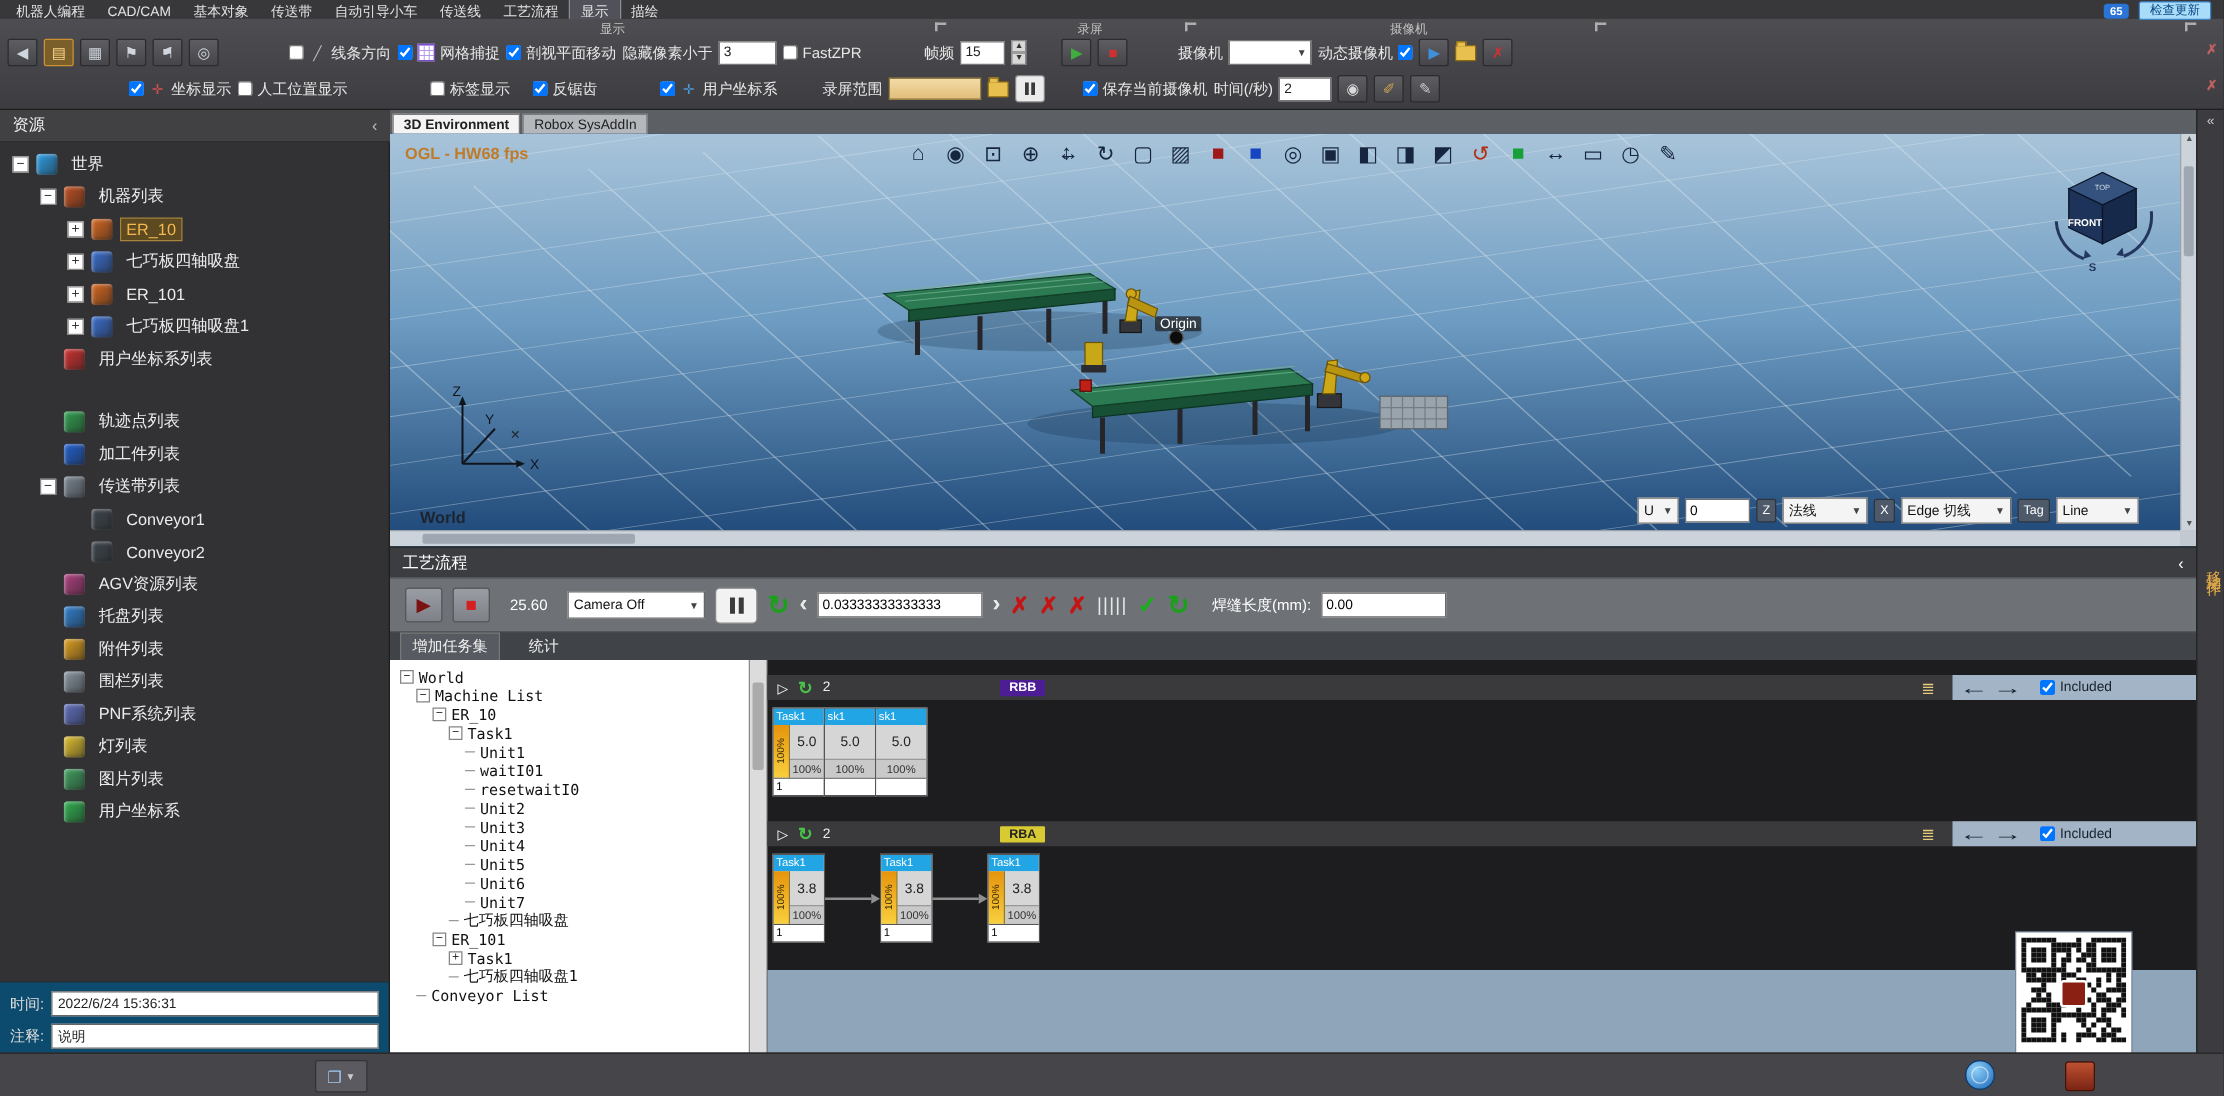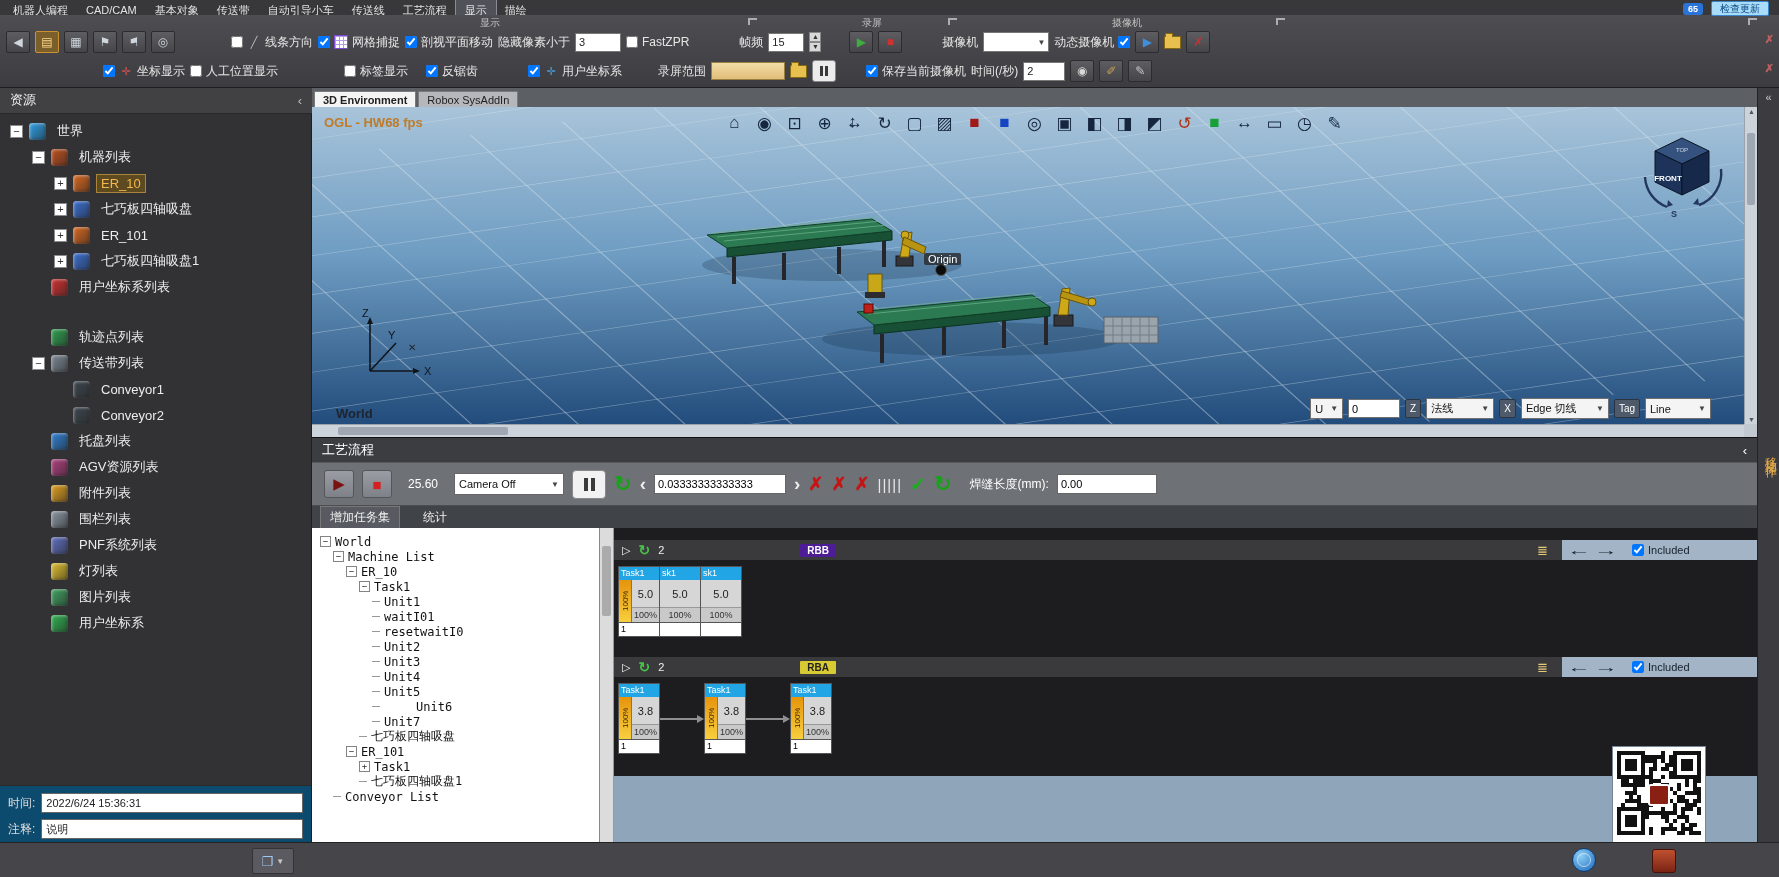--- a/index.html
+++ b/index.html
@@ -326,43 +326,48 @@
         <span class="exp-spacer"></span>
         <span class="ticon" style="background: linear-gradient(135deg, rgb(208, 48, 48), rgb(34, 34, 34) 160%) rgb(208, 48, 48);"></span>
         <span class="s-label">用户坐标系列表</span>
       </div>
       <div class="s-item" style="padding-left: 32px; margin-top: 24px;">
         <span class="exp-spacer"></span>
         <span class="ticon" style="background: linear-gradient(135deg, rgb(48, 160, 80), rgb(34, 34, 34) 160%) rgb(48, 160, 80);"></span>
         <span class="s-label">轨迹点列表</span>
       </div>
       <div class="s-item" style="padding-left: 32px;">
+        <span class="exp-spacer"></span>
+        <span class="ticon" style="background: linear-gradient(135deg, rgb(32, 96, 208), rgb(34, 34, 34) 160%) rgb(32, 96, 208);"></span>
+        <span class="s-label">加工件列表</span>
+      </div>
+      <div class="s-item" style="padding-left: 32px;">
         <span class="exp">−</span>
         <span class="ticon" style="background: linear-gradient(135deg, rgb(125, 136, 148), rgb(34, 34, 34) 160%) rgb(125, 136, 148);"></span>
         <span class="s-label">传送带列表</span>
       </div>
       <div class="s-item" style="padding-left: 54px;">
         <span class="exp-spacer"></span>
         <span class="ticon" style="background: linear-gradient(135deg, rgb(61, 70, 78), rgb(34, 34, 34) 160%) rgb(61, 70, 78);"></span>
         <span class="s-label">Conveyor1</span>
       </div>
       <div class="s-item" style="padding-left: 54px;">
         <span class="exp-spacer"></span>
         <span class="ticon" style="background: linear-gradient(135deg, rgb(61, 70, 78), rgb(34, 34, 34) 160%) rgb(61, 70, 78);"></span>
         <span class="s-label">Conveyor2</span>
       </div>
       <div class="s-item" style="padding-left: 32px;">
         <span class="exp-spacer"></span>
+        <span class="ticon" style="background: linear-gradient(135deg, rgb(176, 64, 128), rgb(34, 34, 34) 160%) rgb(176, 64, 128);"></span>
+        <span class="s-label">AGV资源列表</span>
+      </div>
+      <div class="s-item" style="padding-left: 32px;">
+        <span class="exp-spacer"></span>
         <span class="ticon" style="background: linear-gradient(135deg, rgb(48, 128, 208), rgb(34, 34, 34) 160%) rgb(48, 128, 208);"></span>
         <span class="s-label">托盘列表</span>
-      </div>
-      <div class="s-item" style="padding-left: 32px;">
-        <span class="exp-spacer"></span>
-        <span class="ticon" style="background: linear-gradient(135deg, rgb(176, 64, 128), rgb(34, 34, 34) 160%) rgb(176, 64, 128);"></span>
-        <span class="s-label">AGV资源列表</span>
       </div>
       <div class="s-item" style="padding-left: 32px;">
         <span class="exp-spacer"></span>
         <span class="ticon" style="background: linear-gradient(135deg, rgb(224, 160, 32), rgb(34, 34, 34) 160%) rgb(224, 160, 32);"></span>
         <span class="s-label">附件列表</span>
       </div>
       <div class="s-item" style="padding-left: 32px;">
         <span class="exp-spacer"></span>
         <span class="ticon" style="background: linear-gradient(135deg, rgb(138, 150, 162), rgb(34, 34, 34) 160%) rgb(138, 150, 162);"></span>
         <span class="s-label">围栏列表</span>
@@ -633,21 +638,21 @@
             <div class="ptree-line" style="padding-left: 17px;"><span class="pexp">−</span><span>Machine List</span></div>
             <div class="ptree-line" style="padding-left: 30px;"><span class="pexp">−</span><span>ER_10</span></div>
             <div class="ptree-line" style="padding-left: 43px;"><span class="pexp">−</span><span>Task1</span></div>
             <div class="ptree-line" style="padding-left: 56px;"><span class="pdash"></span><span>Unit1</span></div>
             <div class="ptree-line" style="padding-left: 56px;"><span class="pdash"></span><span>waitI01</span></div>
             <div class="ptree-line" style="padding-left: 56px;"><span class="pdash"></span><span>resetwaitI0</span></div>
             <div class="ptree-line" style="padding-left: 56px;"><span class="pdash"></span><span>Unit2</span></div>
             <div class="ptree-line" style="padding-left: 56px;"><span class="pdash"></span><span>Unit3</span></div>
             <div class="ptree-line" style="padding-left: 56px;"><span class="pdash"></span><span>Unit4</span></div>
             <div class="ptree-line" style="padding-left: 56px;"><span class="pdash"></span><span>Unit5</span></div>
-            <div class="ptree-line" style="padding-left: 56px; gap: 32px;"><span class="pdash"></span><span>Unit6</span></div>
+            <div class="ptree-line" style="padding-left: 56px;"><span class="pdash"></span><span>Unit6</span></div>
             <div class="ptree-line" style="padding-left: 56px;"><span class="pdash"></span><span>Unit7</span></div>
             <div class="ptree-line" style="padding-left: 43px;"><span class="pdash"></span><span>七巧板四轴吸盘</span></div>
             <div class="ptree-line" style="padding-left: 30px;"><span class="pexp">−</span><span>ER_101</span></div>
             <div class="ptree-line" style="padding-left: 43px;"><span class="pexp">+</span><span>Task1</span></div>
             <div class="ptree-line" style="padding-left: 43px;"><span class="pdash"></span><span>七巧板四轴吸盘1</span></div>
             <div class="ptree-line" style="padding-left: 17px;"><span class="pdash"></span><span>Conveyor List</span></div>
           </div>
         <div class="ptree-scroll">
             <div class="ptree-thumb"></div>
           </div>

